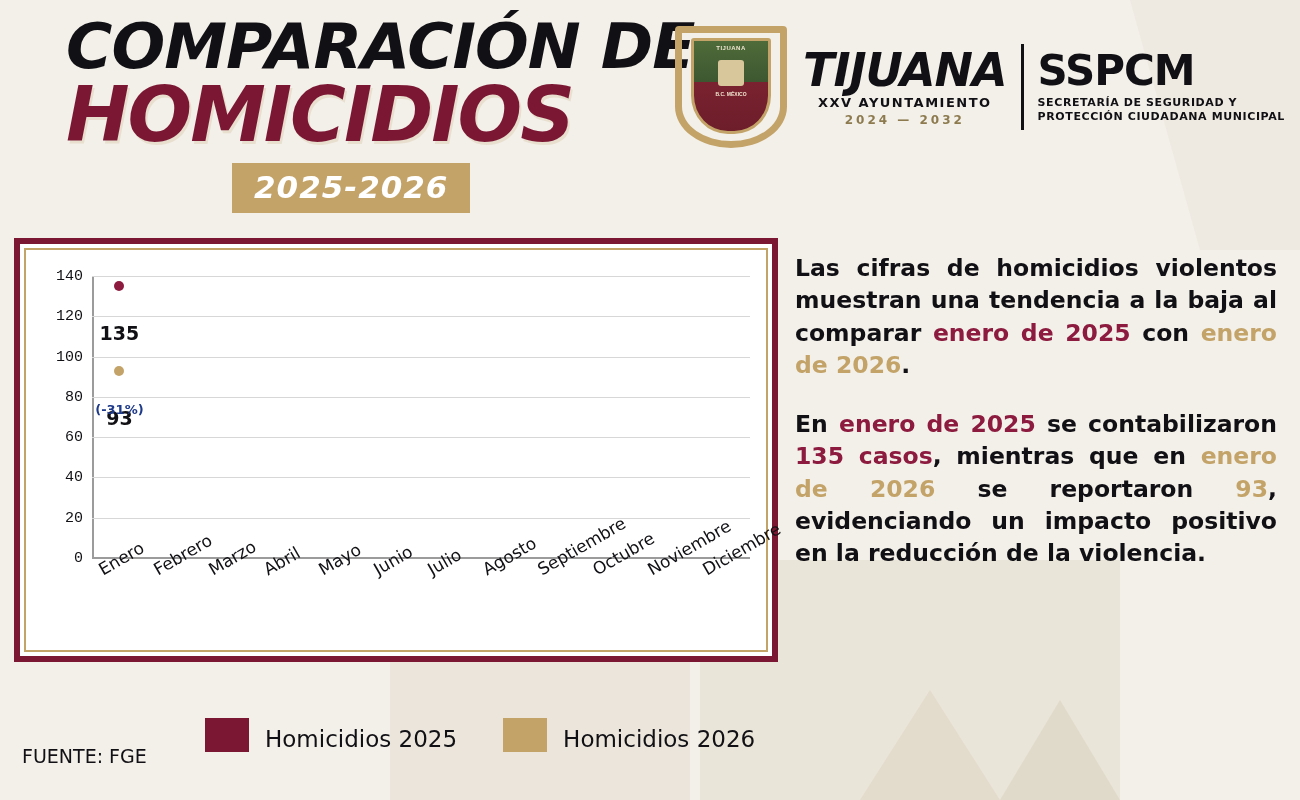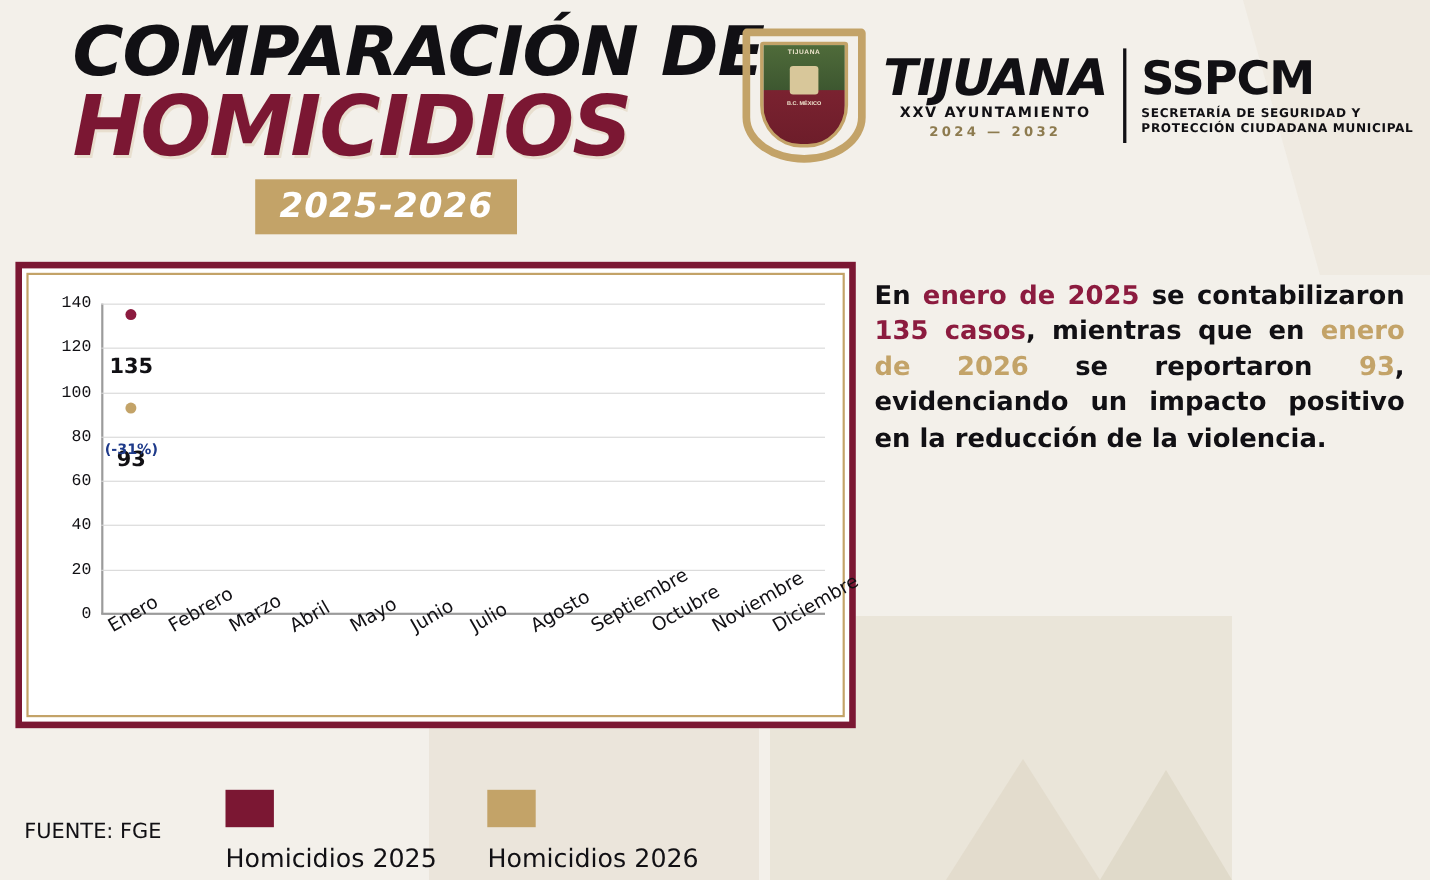--- a/index.html
+++ b/index.html
@@ -324,23 +324,22 @@
   .legend {
     position: absolute;
     left: 205px;
     top: 718px;
     display: flex;
     align-items: center;
     gap: 46px;
   }
   .legend-item {
     display: flex;
-    align-items: flex-start;
+    align-items: flex-end;
     gap: 16px;
-    flex-direction: column;
   }
   .swatch {
     width: 44px;
     height: 34px;
   }
   .legend-label {
     font-family: "DejaVu Sans", sans-serif;
     font-size: 23px;
     color: #111014;
   }
@@ -432,20 +431,21 @@
         <div class="xlabel" style="left: 387.25px;">Agosto</div>
         <div class="xlabel" style="left: 442.083px;">Septiembre</div>
         <div class="xlabel" style="left: 496.917px;">Octubre</div>
         <div class="xlabel" style="left: 551.75px;">Noviembre</div>
         <div class="xlabel" style="left: 606.583px;">Diciembre</div>
       </div>
   </div>
 </div>
 
 <div class="copy">
+  <p><span>Las cifras de homicidios violentos muestran una tendencia a la baja al comparar </span><span class="hl-red">enero de 2025</span><span> con </span><span class="hl-gold">enero de 2026</span><span>.</span></p>
   <p><span>En </span><span class="hl-red">enero de 2025</span><span> se contabilizaron </span><span class="hl-red">135 casos</span><span>, mientras que en </span><span class="hl-gold">enero de 2026</span><span> se reportaron </span><span class="hl-gold">93</span><span>, evidenciando un impacto positivo en la reducción de la violencia.</span></p>
 </div>
 
 <div class="legend" id="legend">
     <div class="legend-item">
       <div class="swatch" style="background: rgb(123, 23, 51);"></div>
       <div class="legend-label">Homicidios 2025</div>
     </div>
     <div class="legend-item">
       <div class="swatch" style="background: rgb(195, 163, 104);"></div>

